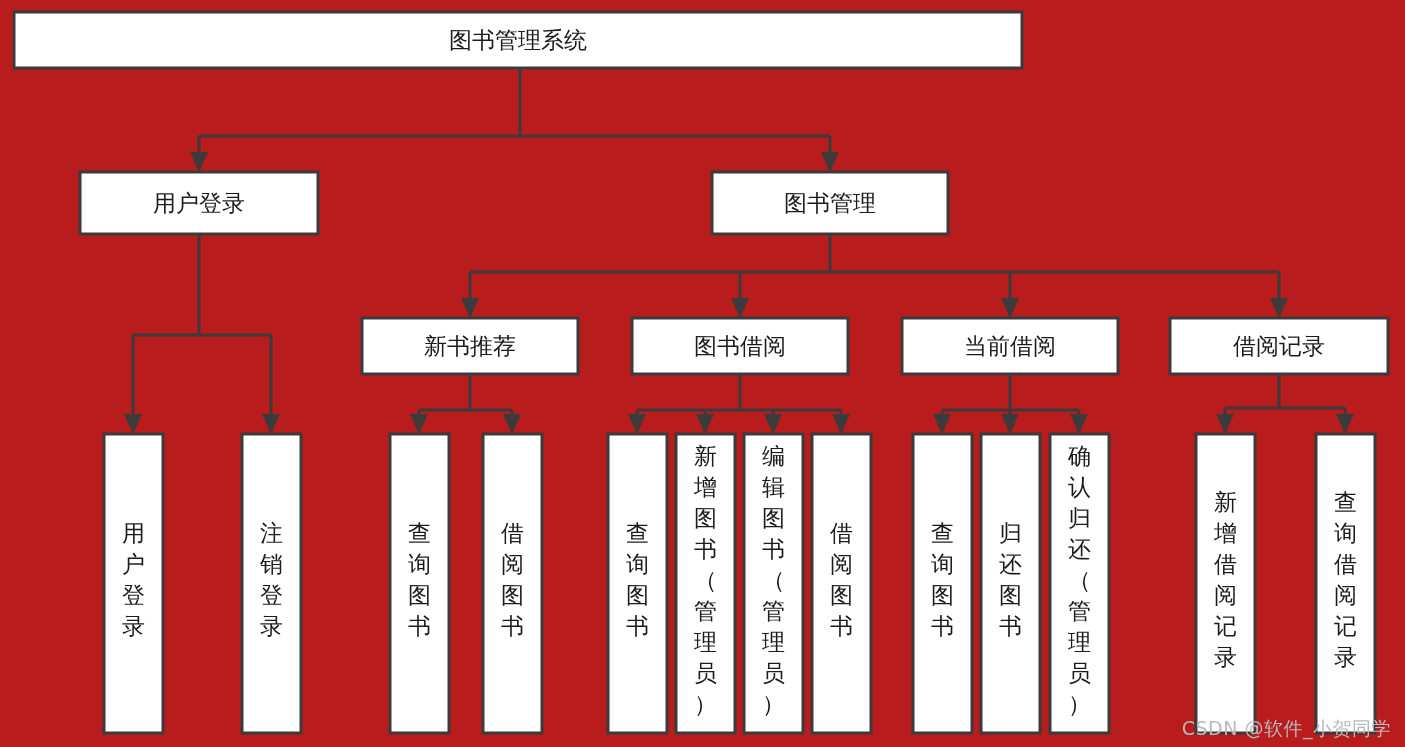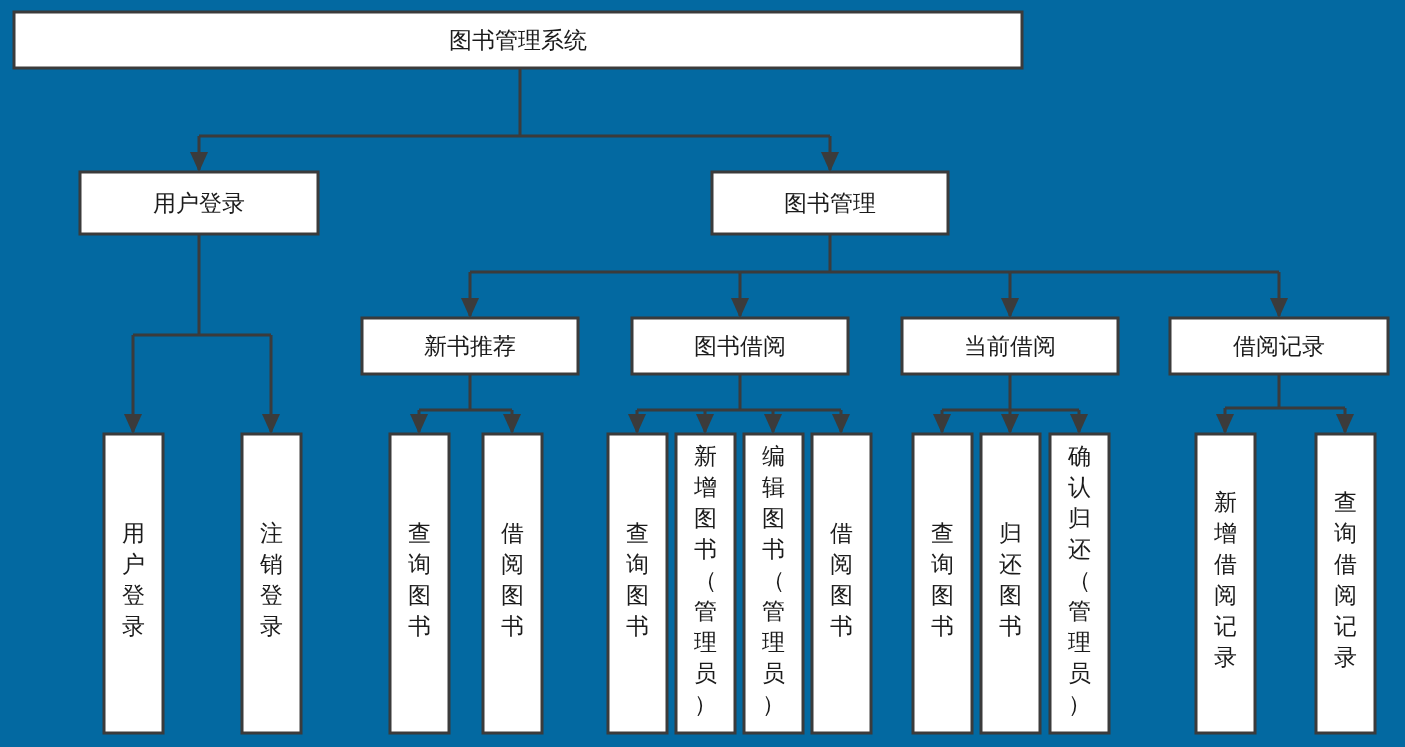--- a/index.html
+++ b/index.html
@@ -8,21 +8,21 @@
     padding: 0;
     background: #ffffff;
   }
   body {
     font-family: "DejaVu Sans", "Liberation Sans", sans-serif;
   }
   #diagram-root {
     position: relative;
     width: 1405px;
     height: 747px;
-    background: #0369a1;
+    background: #b91c1c;
     overflow: hidden;
   }
   svg.diagram-canvas {
     position: absolute;
     top: 0;
     left: 0;
     width: 1405px;
     height: 747px;
     display: block;
   }
@@ -202,13 +202,14 @@
         <g>
           <rect x="1196" y="434" width="59" height="299" class="node-box"></rect>
           <text x="1225.5" y="510" class="node-label-vertical"><tspan x="1225.5" dy="0">新</tspan><tspan x="1225.5" dy="31">增</tspan><tspan x="1225.5" dy="31">借</tspan><tspan x="1225.5" dy="31">阅</tspan><tspan x="1225.5" dy="31">记</tspan><tspan x="1225.5" dy="31">录</tspan></text>
         </g>
         <g>
           <rect x="1316" y="434" width="59" height="299" class="node-box"></rect>
           <text x="1345.5" y="510" class="node-label-vertical"><tspan x="1345.5" dy="0">查</tspan><tspan x="1345.5" dy="31">询</tspan><tspan x="1345.5" dy="31">借</tspan><tspan x="1345.5" dy="31">阅</tspan><tspan x="1345.5" dy="31">记</tspan><tspan x="1345.5" dy="31">录</tspan></text>
         </g>
       </g>
   </svg>
+  <div class="watermark-text">CSDN @软件_小贺同学</div>
 </div>
 
 </body></html>

